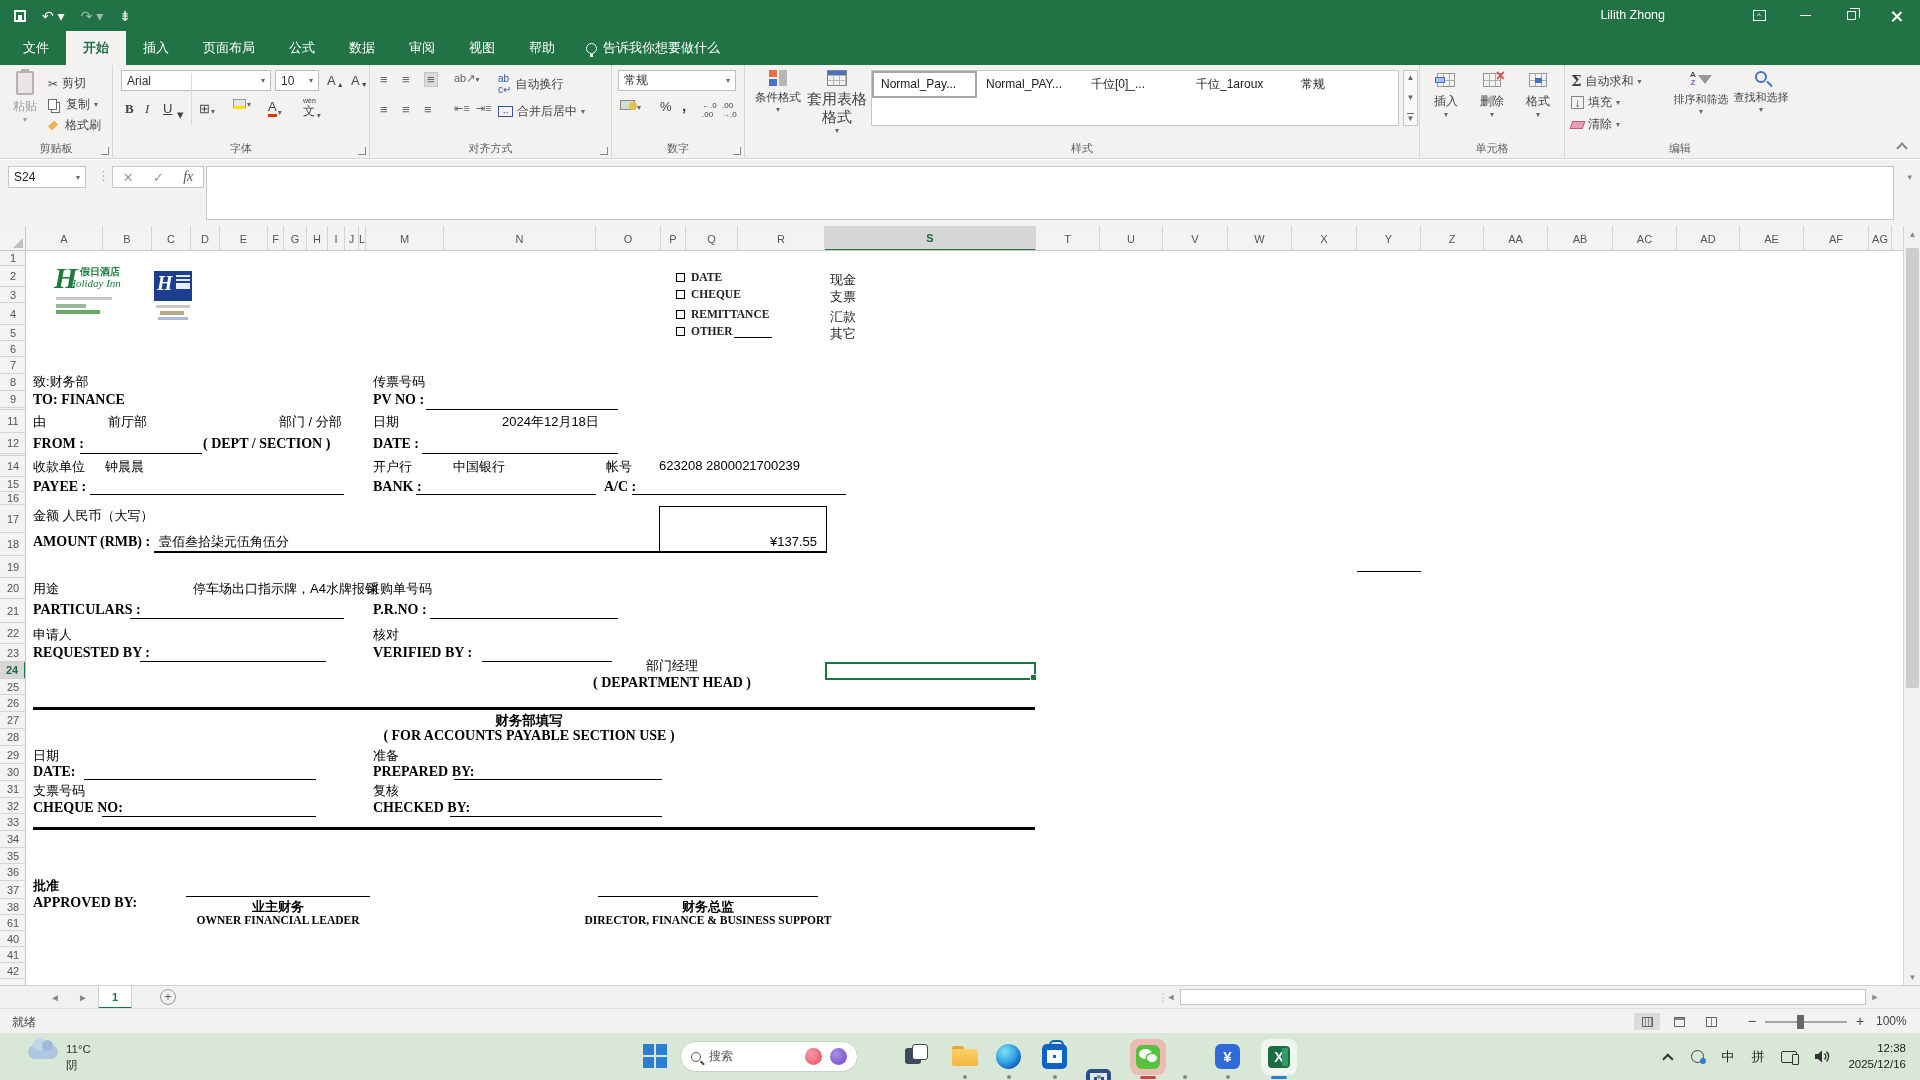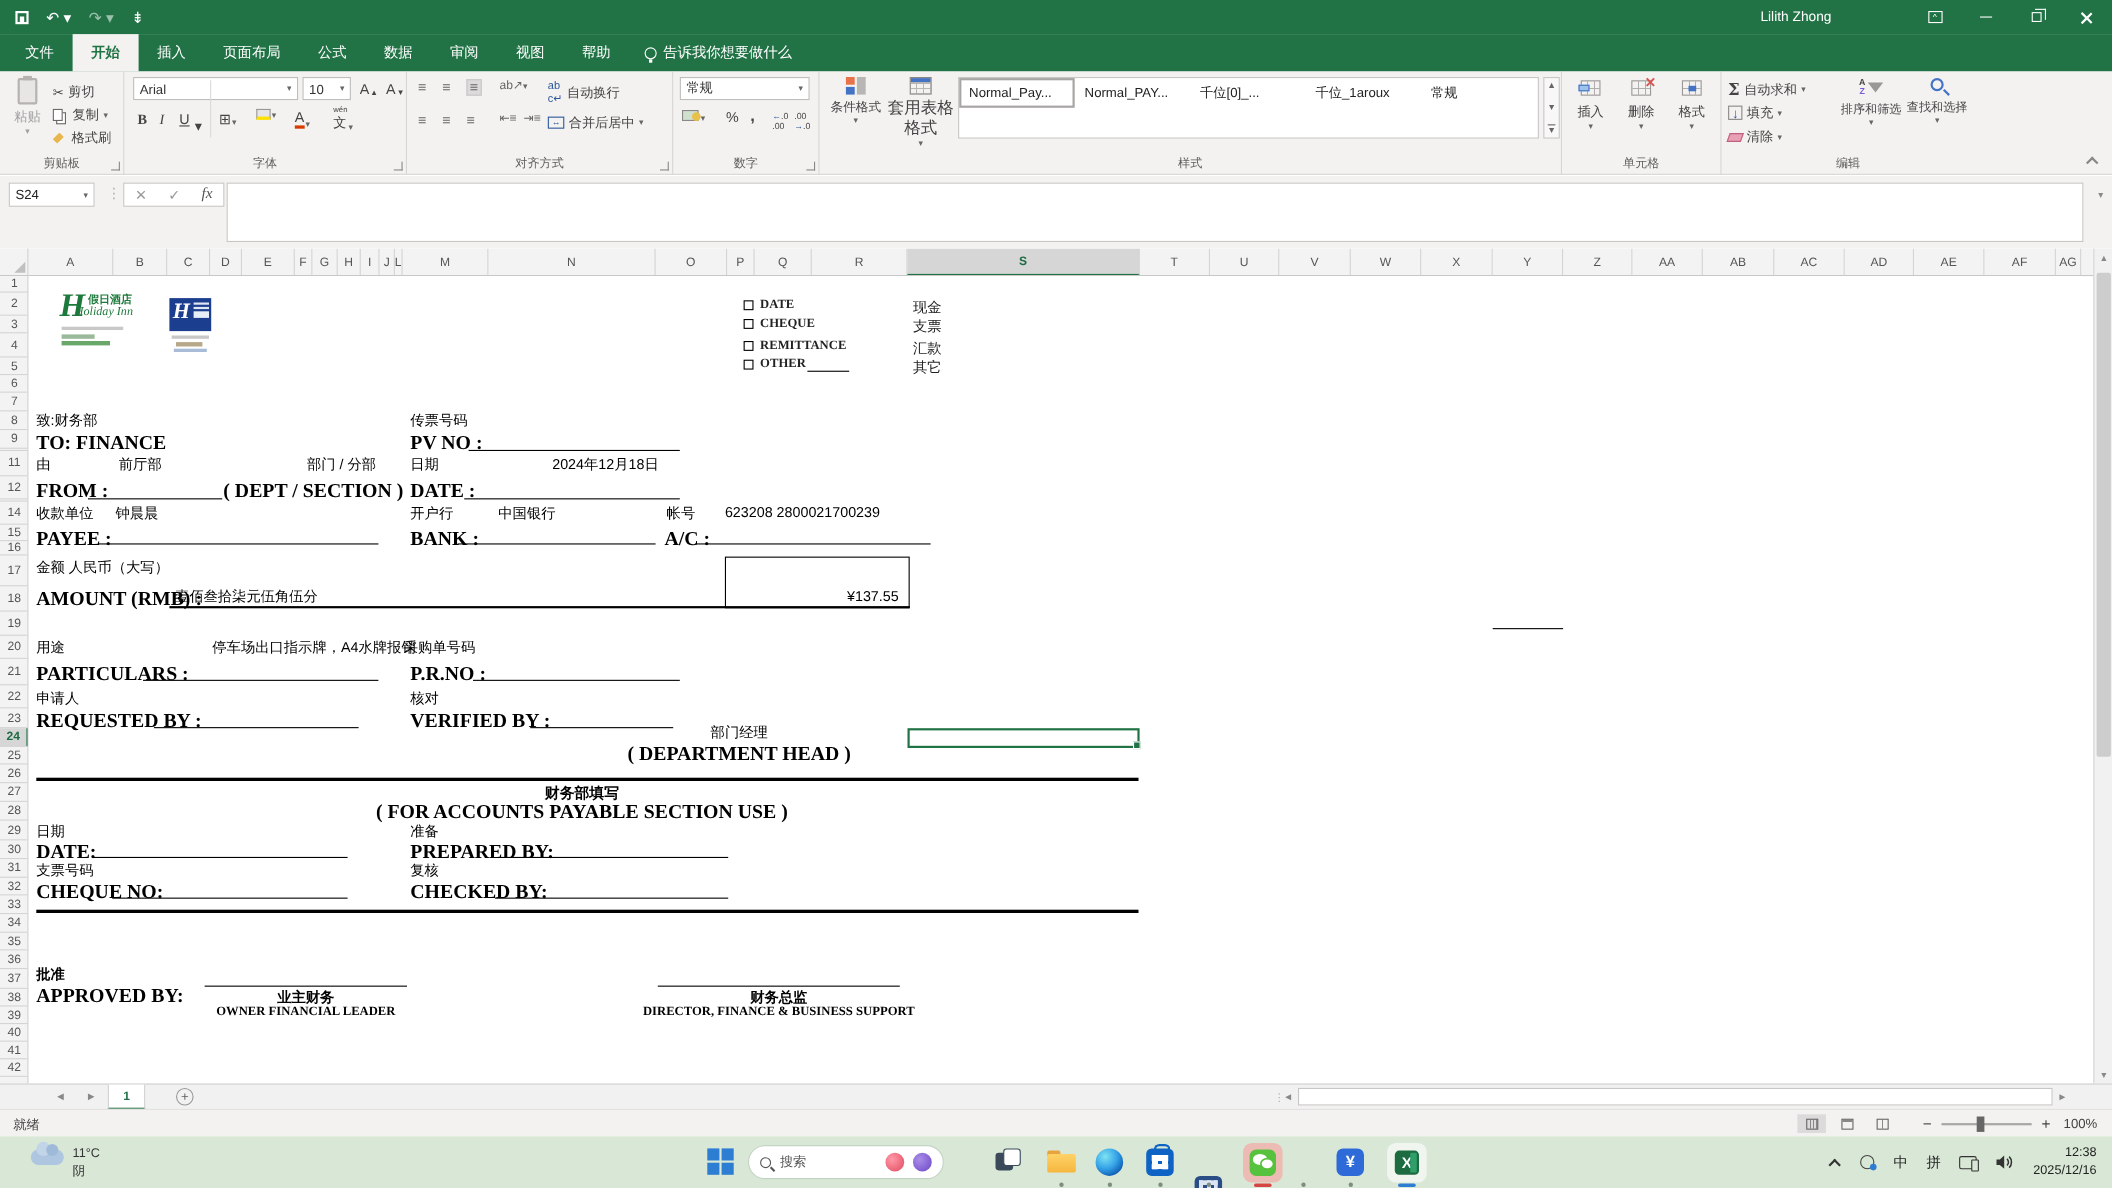--- a/index.html
+++ b/index.html
@@ -85,21 +85,21 @@
 #corner{position:absolute;left:0;top:0;width:26px;height:25px;background:#f3f3f3;border-right:1px solid #c8c8c8;border-bottom:1px solid #c8c8c8}
 #corner:after{content:"";position:absolute;right:2px;bottom:2px;border-left:10px solid transparent;border-bottom:10px solid #c0c0c0}
 #colheads{position:absolute;left:26px;top:0;right:17px;height:25px;display:flex;overflow:hidden;background:#f3f3f3;border-bottom:1px solid #c8c8c8}
 .ch{height:25px;border-right:1px solid #d4d4d4;font-size:11px;color:#555;display:flex;align-items:center;justify-content:center;overflow:hidden;flex:none}
 .ch.sel{background:#d6d6d6;border-bottom:2px solid #217346;color:#1e6b41;font-weight:bold}
 #rowheads{position:absolute;left:0;top:25px;width:26px;bottom:0;background:#f3f3f3;border-right:1px solid #c8c8c8;overflow:hidden}
 .rh{width:26px;border-bottom:1px solid #d4d4d4;font-size:11px;color:#555;display:flex;align-items:center;justify-content:center;overflow:hidden}
 .rh.sel{background:#d6d6d6;border-right:2px solid #217346;color:#1e6b41;font-weight:bold}
 #canvas{position:absolute;left:26px;top:25px;width:1866px;bottom:0;background:#fff;overflow:hidden}
 .ft{position:absolute;white-space:nowrap;font-size:13px;color:#000}
-.en{font-family:"Liberation Serif",serif;font-weight:bold;font-size:18px}
+.en{font-family:"Liberation Serif",serif;font-weight:bold;font-size:14px}
 .ctr{text-align:center}
 .ul{position:absolute;height:0;border-bottom:1px solid #000}
 .ul2{position:absolute;height:0;border-bottom:2px solid #000}
 .ul3{position:absolute;height:0;border-bottom:3px solid #000}
 #amountbox{position:absolute;left:633px;top:255px;width:168px;height:47px;border:1px solid #000}
 #selcell{position:absolute;left:799px;top:411px;width:211px;height:18px;border:2px solid #217346}
 #selcell:after{content:"";position:absolute;right:-3px;bottom:-3px;width:5px;height:5px;background:#217346;border:1px solid #fff}
 .pm{position:absolute;left:650px;height:16px}
 .pmbox{position:absolute;left:0;top:2px;width:9px;height:9px;border:1.3px solid #000}
 .pmen{position:absolute;left:15px;top:0;font-family:"Liberation Serif",serif;font-weight:bold;font-size:11.5px;white-space:nowrap}
@@ -499,21 +499,21 @@
         <div class="rh" style="height: 18px;">29</div>
         <div class="rh" style="height: 17px;">30</div>
         <div class="rh" style="height: 17px;">31</div>
         <div class="rh" style="height: 16px;">32</div>
         <div class="rh" style="height: 17px;">33</div>
         <div class="rh" style="height: 17px;">34</div>
         <div class="rh" style="height: 16px;">35</div>
         <div class="rh" style="height: 17px;">36</div>
         <div class="rh" style="height: 18px;">37</div>
         <div class="rh" style="height: 16px;">38</div>
-        <div class="rh" style="height: 16px;">39</div>
+        <div class="rh" style="height: 16px;">61</div>
         <div class="rh" style="height: 16px;">40</div>
         <div class="rh" style="height: 16px;">41</div>
         <div class="rh" style="height: 16px;">42</div>
       </div>
 
     <div id="canvas">
 
       <div id="logo1">
         <span class="hi-h">H</span>
         <span class="hi-cn">假日酒店</span>

